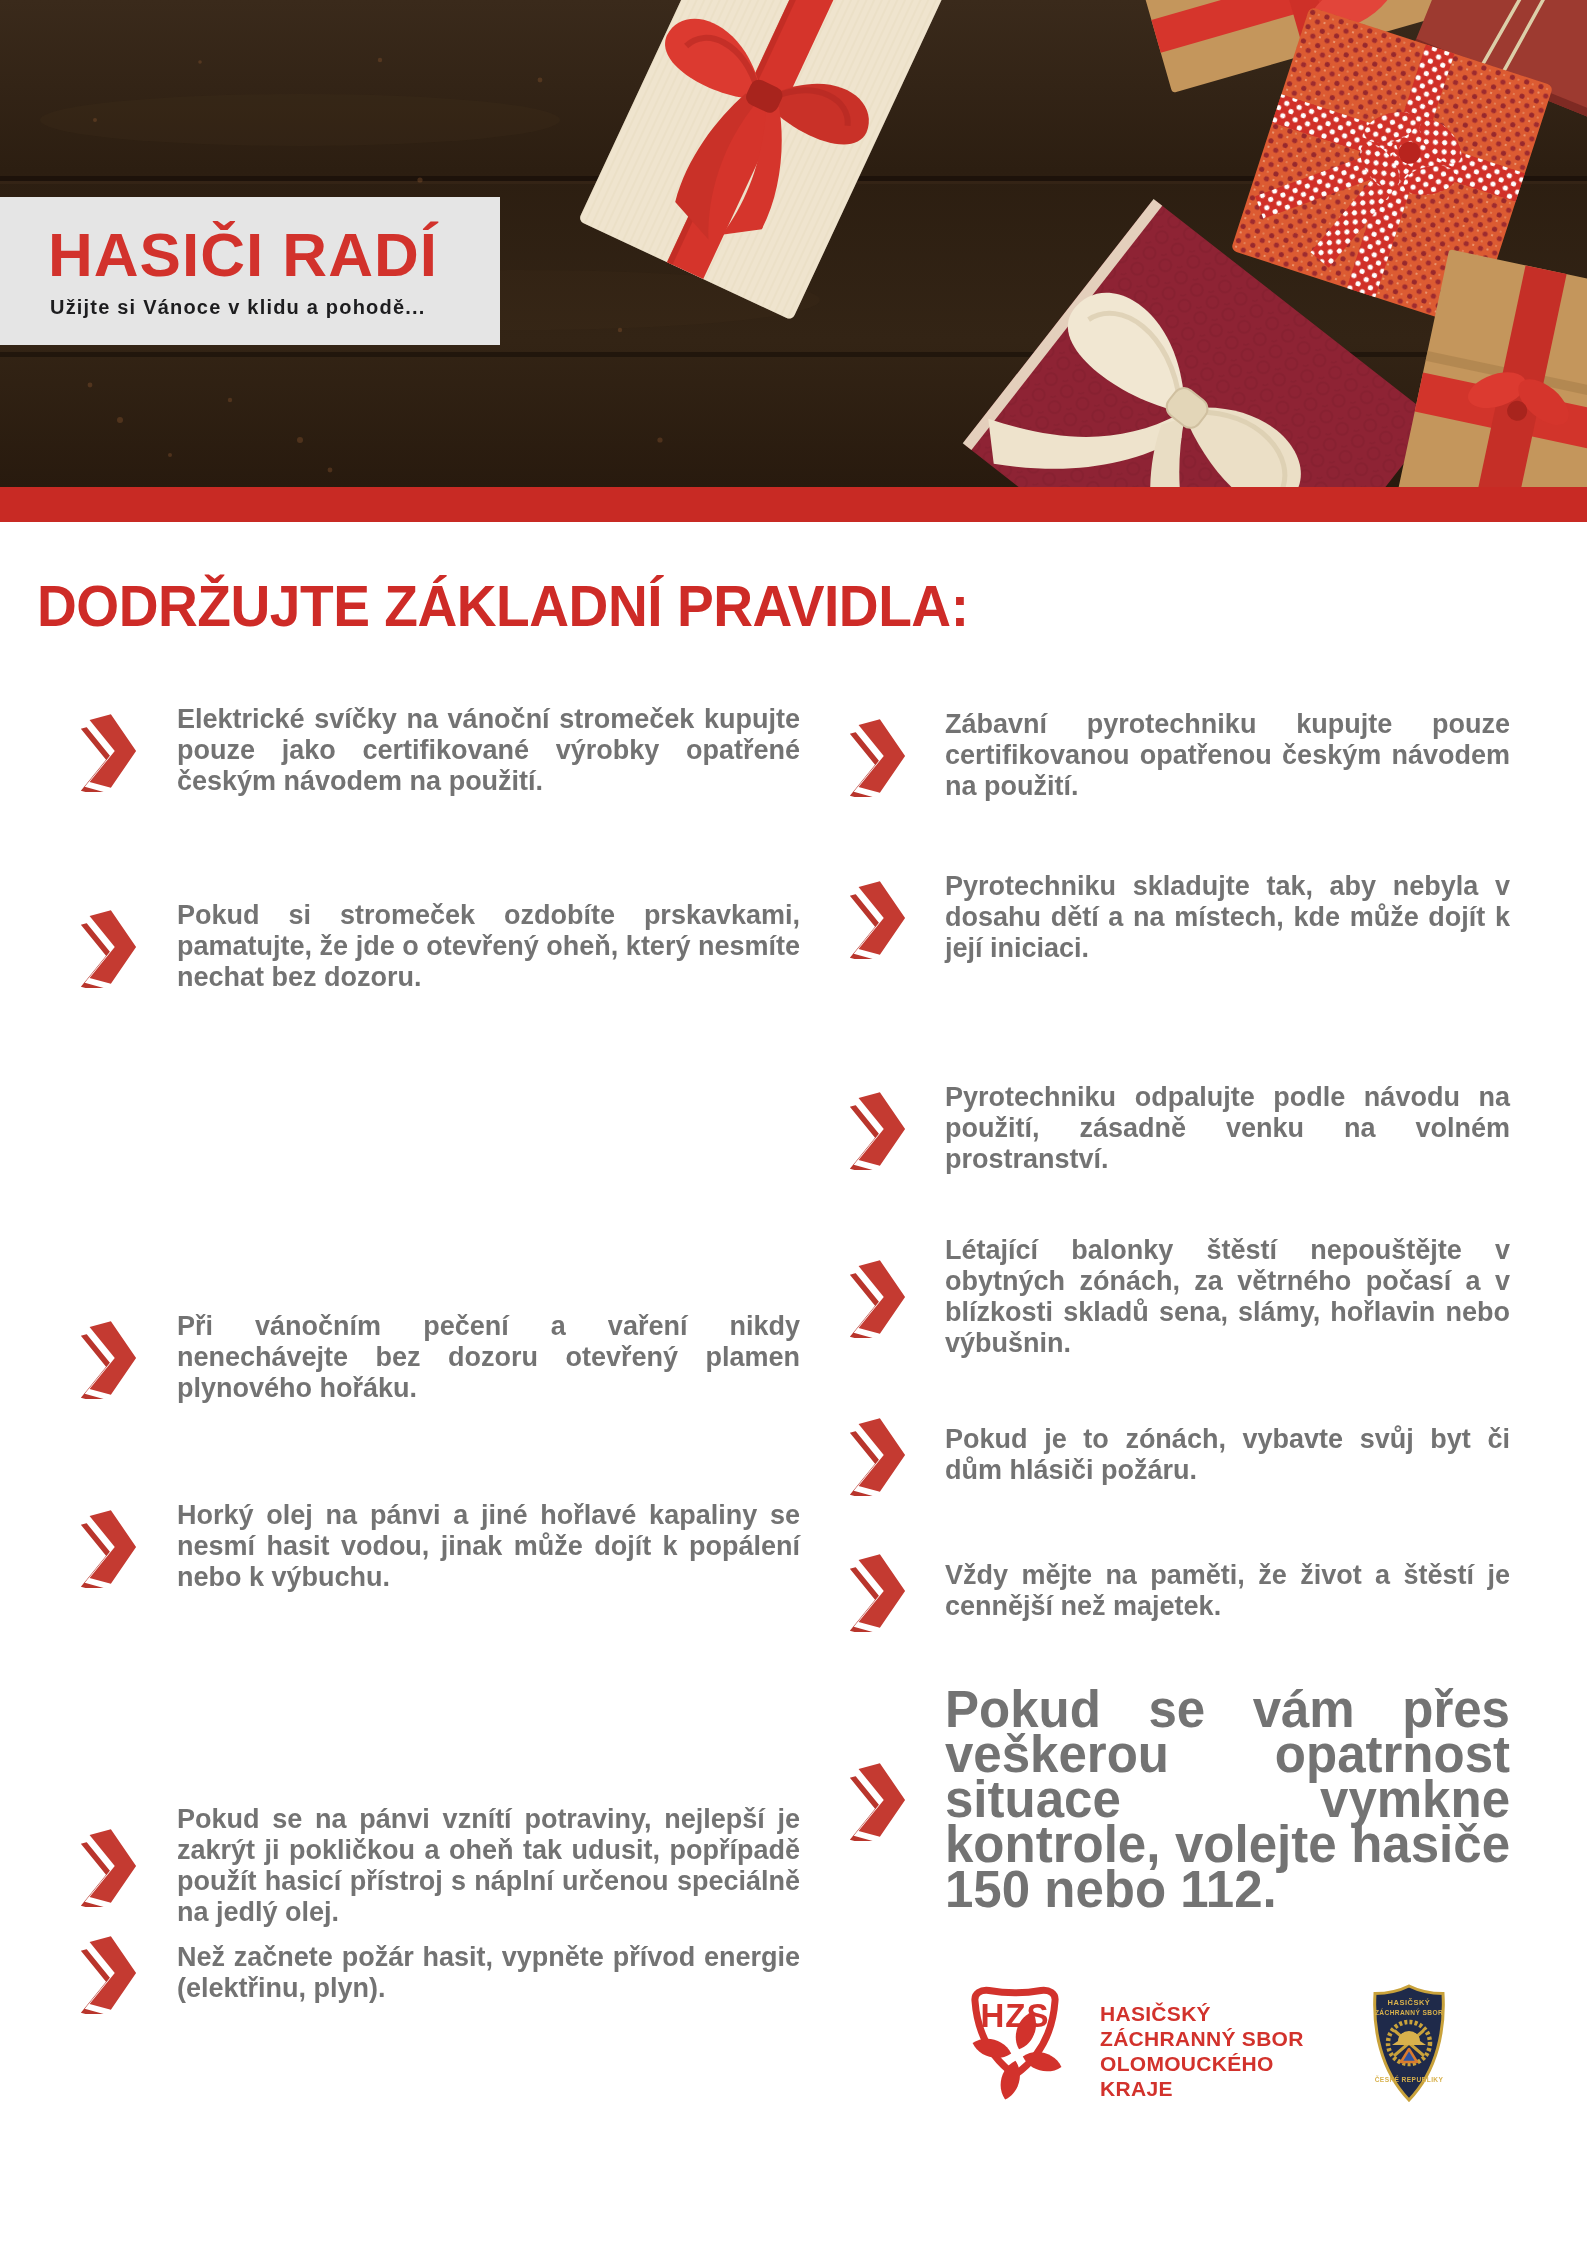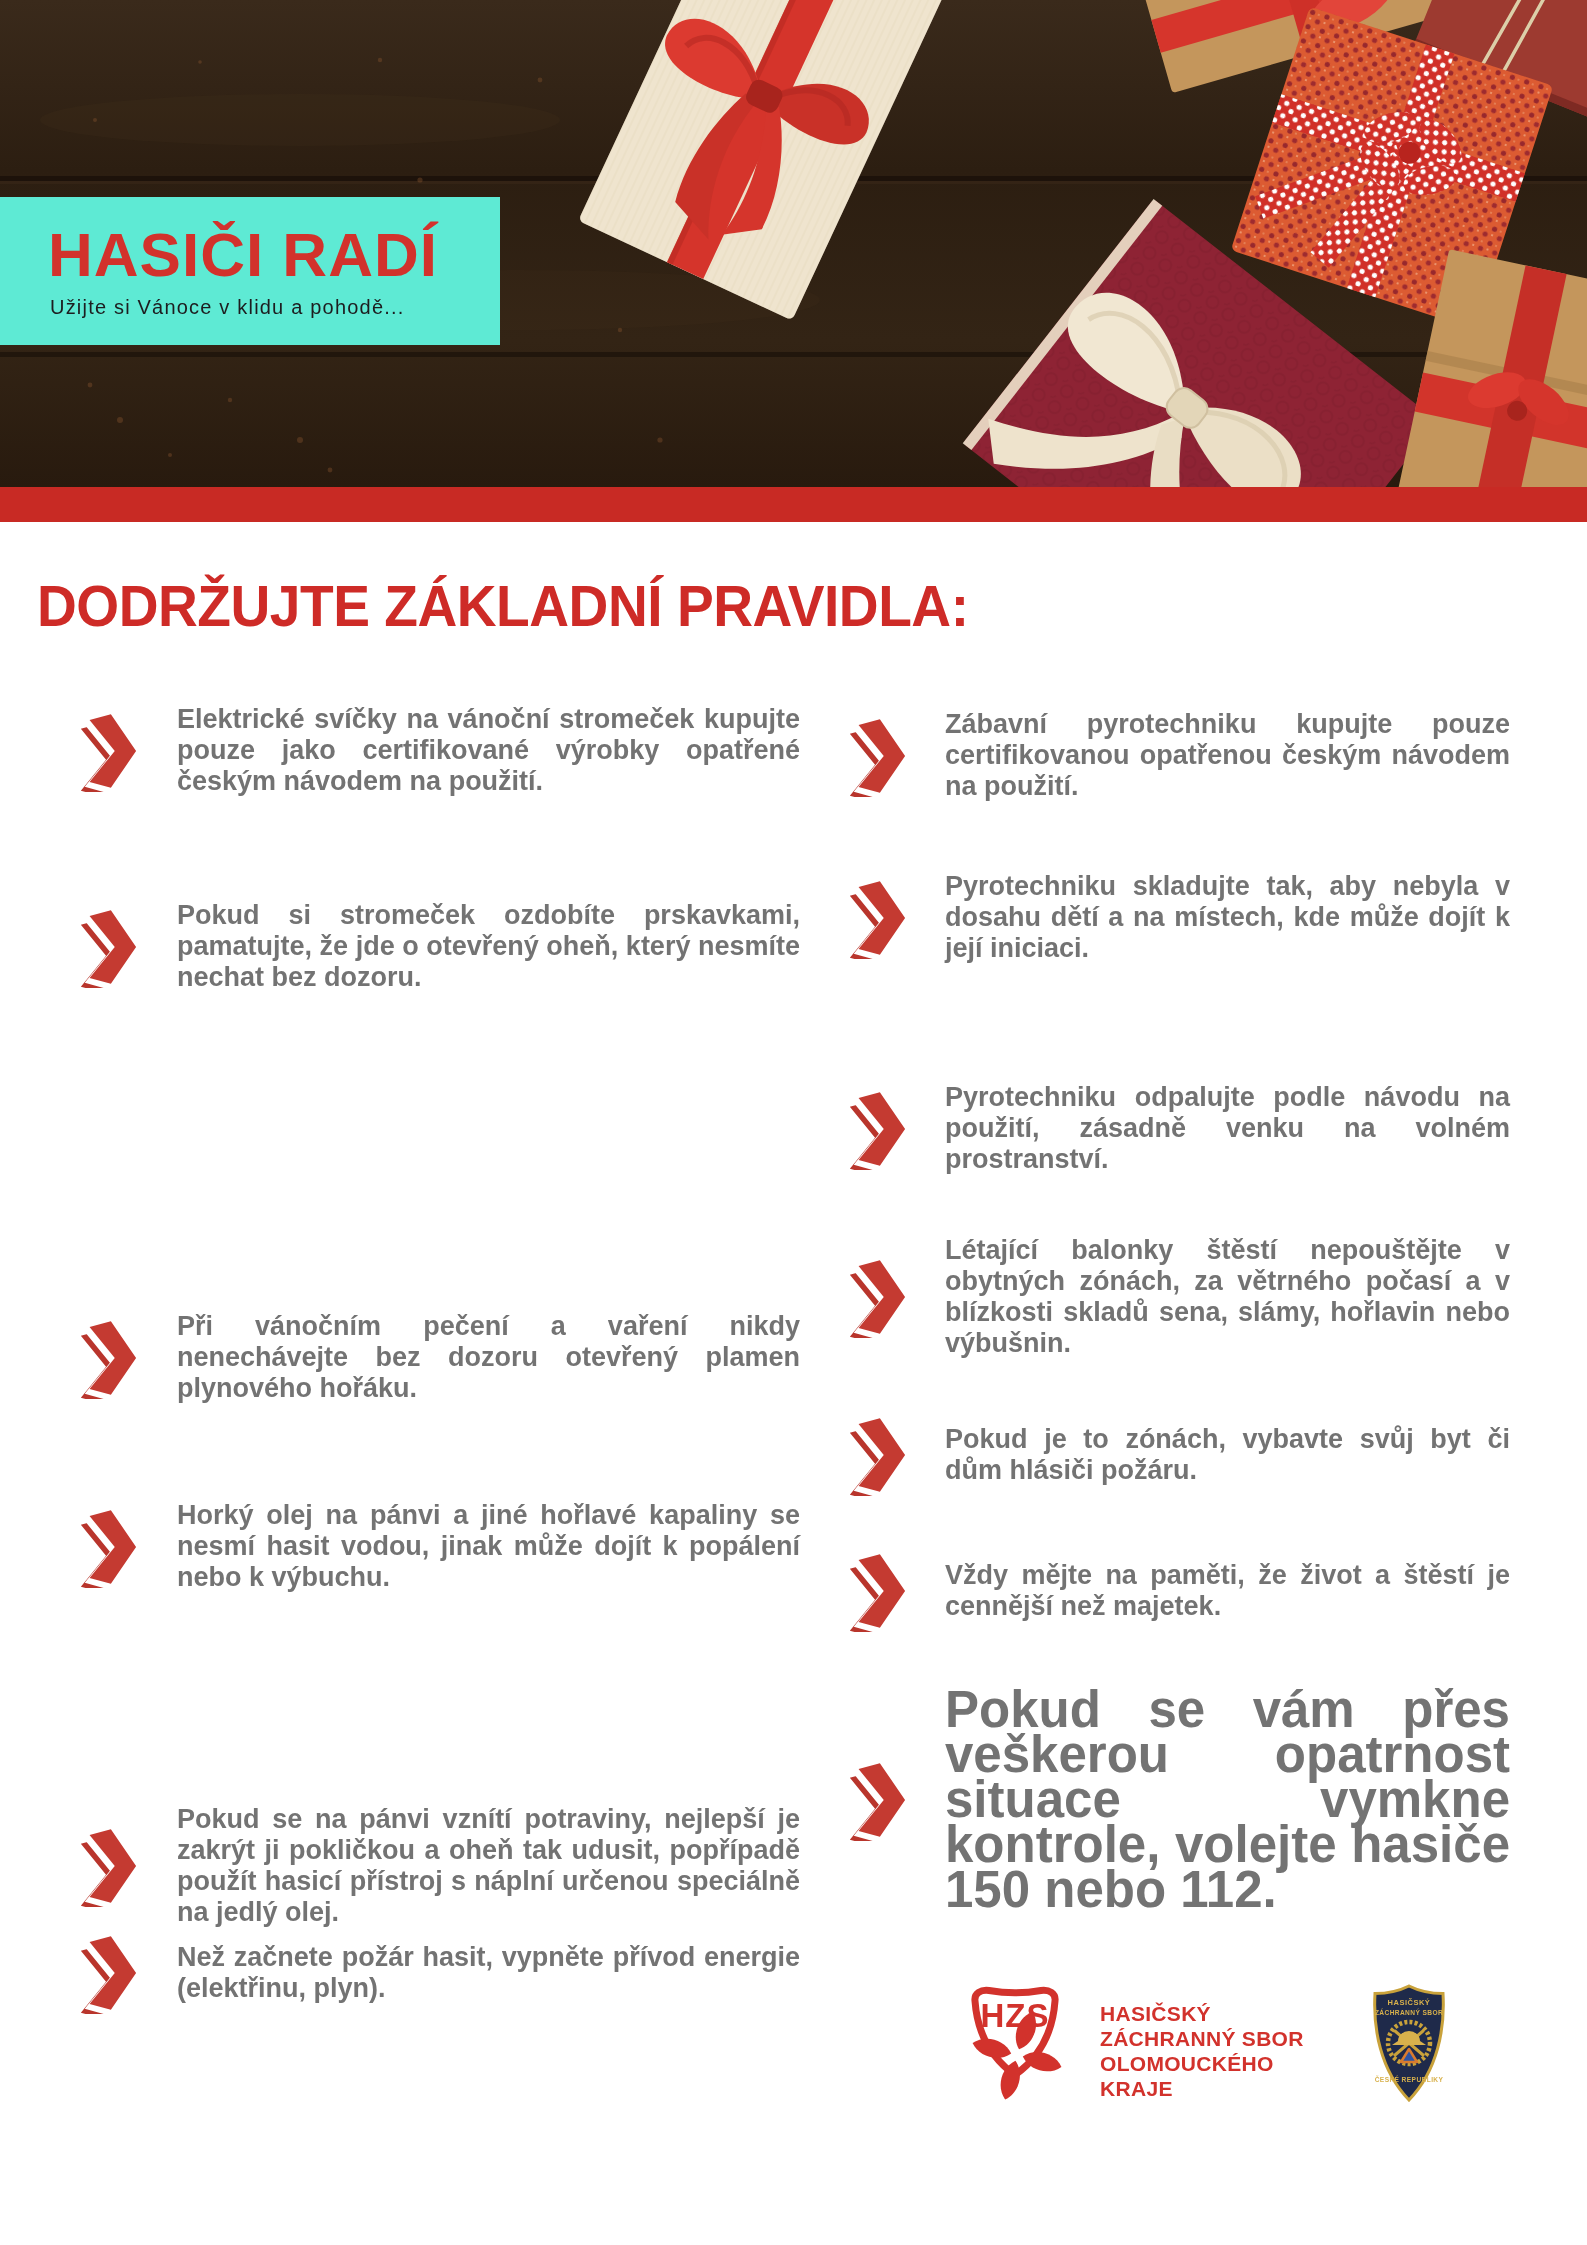--- a/index.html
+++ b/index.html
@@ -2,24 +2,24 @@
 <html><head>
 <meta charset="utf-8">
 <style>
   html,body{margin:0;padding:0;background:#ffffff;}
   body{font-family:"Liberation Sans",sans-serif;}
   .page{position:relative;width:1587px;height:2245px;background:#ffffff;overflow:hidden;}
 
   
   .hero{position:absolute;left:0;top:0;width:1587px;height:487px;}
   .hero svg{display:block;}
-  .title-box{position:absolute;left:0;top:197px;width:500px;height:148px;background:#5eead4;
+  .title-box{position:absolute;left:0;top:197px;width:500px;height:148px;background:#e5e5e5;
              display:flex;flex-direction:column;justify-content:center;padding-left:48px;box-sizing:border-box;}
   .title{margin:0;font-size:62px;font-weight:800;line-height:1;color:#d2322c;letter-spacing:1px;}
-  .subtitle{margin:10px 12px 0 2px;font-size:20px;font-weight:400;color:#1d1d1f;letter-spacing:1.2px;}
+  .subtitle{margin:10px 12px 0 2px;font-size:20px;font-weight:700;color:#1d1d1f;letter-spacing:1.2px;}
   .red-stripe{position:absolute;left:0;top:487px;width:1587px;height:35px;background:#c82a24;}
 
   
   .heading{position:absolute;left:37px;top:572px;margin:0;font-size:58px;font-weight:800;color:#ce2b27;
            white-space:nowrap;letter-spacing:-0.5px;transform:scaleX(.95);transform-origin:left top;}
   .rule{position:absolute;display:flex;align-items:center;}
   .rule .chev{flex:0 0 62px;height:82px;}
   .rule.left{left:76px;width:724px;}
   .rule.left .chev{margin-right:39px;}
   .rule.right{left:845px;width:665px;}

